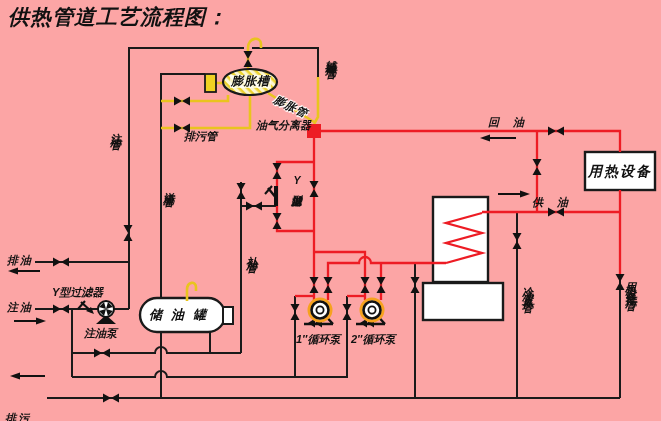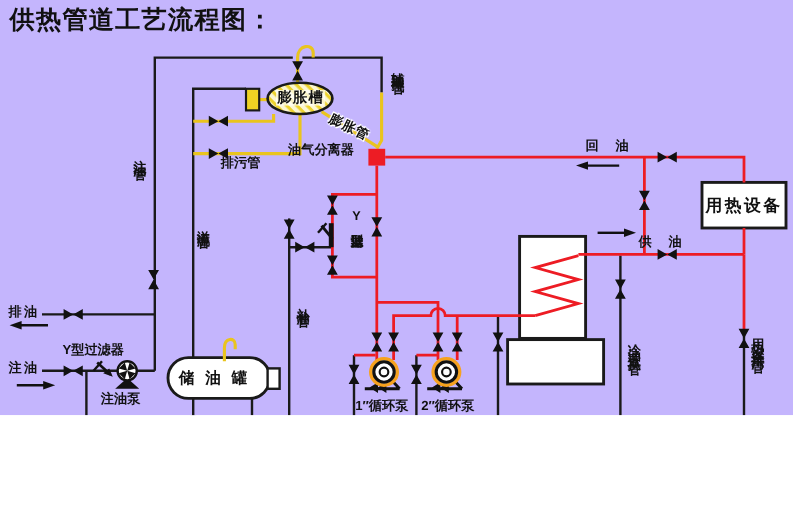--- a/index.html
+++ b/index.html
@@ -1,17 +1,17 @@
 <!DOCTYPE html>
 <html><head>
 <meta charset="utf-8">
 <style>
   html,body{margin:0;padding:0;background:#fff;}
-  .canvas{position:relative;width:661px;height:346px;background:#c4b5fd;overflow:hidden;
-          font-family:"Liberation Sans","DejaVu Sans",sans-serif;color:#111;}
+  .canvas{position:relative;width:661px;height:421px;background:#fca5a5;overflow:hidden;
+          font-family:"Liberation Sans","DejaVu Sans",sans-serif;color:#111;font-style:italic;}
   .canvas svg{position:absolute;left:0;top:0;}
   .lbl{position:absolute;font-weight:bold;font-size:11px;line-height:1.05;white-space:nowrap;color:#111;}
   .vl{writing-mode:vertical-rl;text-orientation:upright;letter-spacing:3px;}
   .title{font-size:21px;letter-spacing:1px;}
   .boxlbl{display:flex;align-items:center;justify-content:center;text-align:center;}
   .halo{text-shadow:0 0 2px #fff,0 0 2px #fff,1px 1px 0 #fff,-1px -1px 0 #fff;}
   .tanklbl{font-size:13px;letter-spacing:9px;}
   .ellbl{background:rgba(255,255,255,.72);padding:0 1px;font-size:12px;letter-spacing:1px;}
   .gap14{letter-spacing:14px;padding-left:11px;}
   .gap2{letter-spacing:2px;}
@@ -161,21 +161,21 @@
     <path d="M19,376 H45"></path>
         <path d="M10,376 L20,372.5 V379.5 Z" stroke="none"></path>
   </g>
 </svg>
 
 <div class="lbl title" style="left:8px;top:6px;">供热管道工艺流程图：</div>
 
 <div class="lbl ellbl" style="left:230px;top:75px;">膨胀槽</div>
 <div class="lbl vl" style="left:324px;top:51px;letter-spacing:2px;">辅助排气管</div>
 <div class="lbl halo" style="left:277px;top:94px;transform:rotate(26deg);transform-origin:left top;letter-spacing:1px;">膨胀管</div>
-<div class="lbl" style="left:240px;top:120px;">油气分离器</div>
+<div class="lbl" style="left:256px;top:120px;">油气分离器</div>
 <div class="lbl" style="left:184px;top:131px;">排污管</div>
 <div class="lbl vl" style="left:109px;top:124px;">注油管</div>
 <div class="lbl vl" style="left:162px;top:183px;letter-spacing:2px;">溢流管</div>
 <div class="lbl vl" style="left:291px;top:174px;font-size:10.5px;letter-spacing:0.5px;">Y型过滤器</div>
 <div class="lbl vl" style="left:245px;top:247px;">补油管</div>
 
 <div class="lbl gap14" style="left:477px;top:117px;">回油</div>
 <div class="lbl gap14" style="left:497px;top:197px;margin-left:24px;">供油</div>
 <div class="lbl boxlbl" style="left:585px;top:152px;width:70px;height:38px;font-size:14px;letter-spacing:2px;">用热设备</div>
 

